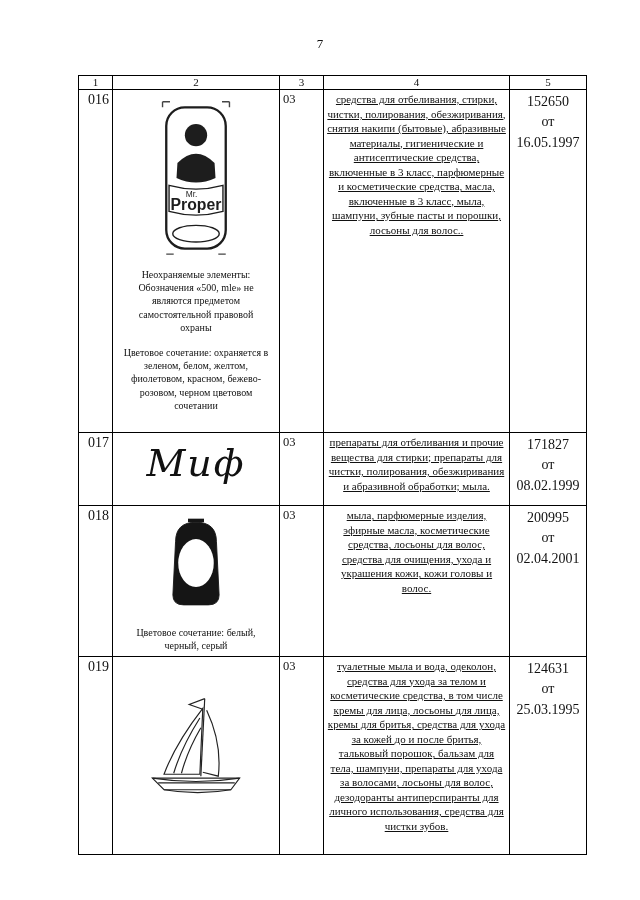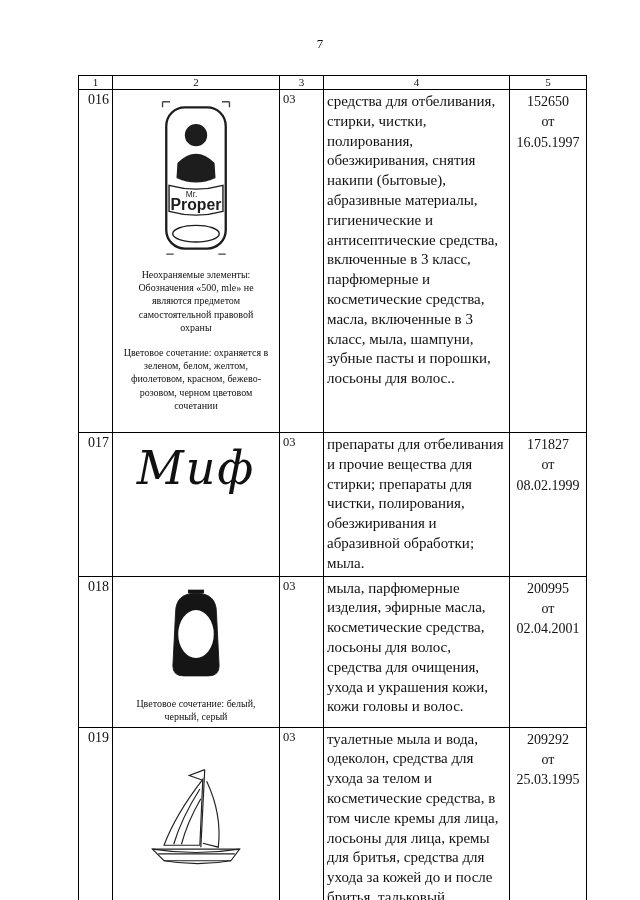--- a/index.html
+++ b/index.html
@@ -5,29 +5,29 @@
   html,body{margin:0;padding:0;background:#fff;}
   body{width:640px;height:900px;font-family:"Liberation Serif",serif;color:#111;}
   .page{position:relative;width:640px;height:900px;background:#fff;overflow:hidden;}
   .page-number{position:absolute;top:36px;left:0;width:100%;text-align:center;font-size:13px;}
   table.reg{position:absolute;top:75px;left:78px;width:506px;border-collapse:collapse;table-layout:fixed;}
   table.reg td,table.reg th{border:1px solid #000;vertical-align:top;padding:2px 3px;}
   table.reg th{font-weight:normal;font-size:11px;line-height:1;height:11px;padding:1px 0;text-align:center;}
   .c1{width:32px;text-align:right;font-size:14px;}
   .c2{width:165px;text-align:center;}
   .c3{width:42px;text-align:left;font-size:12.5px;}
-  .c4{width:184px;font-size:15px;line-height:1.32;padding:3px 6px;}
+  .c4{width:184px;text-align:center;font-size:11px;line-height:1.32;padding:3px 6px;text-decoration:underline;}
   .c5{width:75px;text-align:center;font-size:14px;line-height:1.45;padding-top:4px;}
   .r016 td{height:338px;}
   .r017 td{height:68px;margin-left:33px;}
   .r018 td{height:146px;}
   .r019 td{height:193px;}
   .note{font-size:10px;line-height:1.32;margin:12px 6px 0;text-align:center;}
   .mark-img{margin:6px auto 0;}
-  .mif{font-size:46px;font-style:italic;font-family:"DejaVu Serif",serif;margin-top:6px;letter-spacing:2px;}
+  .mif{font-size:38px;font-style:italic;font-family:"DejaVu Serif",serif;margin-top:6px;letter-spacing:2px;}
   .reg-num,.reg-from,.reg-date{white-space:nowrap;}
   svg text{font-family:"Liberation Sans",sans-serif;}
 </style>
 </head>
 <body>
 
 <div class="page">
 
   <div class="page-number">7</div>
 
@@ -128,21 +128,21 @@
                 <path d="M30,94 Q75,101 120,94"></path>
                 <path d="M42,106 Q77,112 111,106"></path>
                 <path d="M36,99 L115,99"></path>
               </g>
             </svg>
           </div>
         </td>
         <td class="c3">03</td>
         <td class="c4">туалетные мыла и вода, одеколон, средства для ухода за телом и косметические средства, в том числе кремы для лица, лосьоны для лица, кремы для бритья, средства для ухода за кожей до и после бритья, тальковый порошок, бальзам для тела, шампуни, препараты для ухода за волосами, лосьоны для волос, дезодоранты антиперспиранты для личного использования, средства для чистки зубов.</td>
         <td class="c5">
-          <div class="reg-num">209292</div>
+          <div class="reg-num">124631</div>
           <div class="reg-from">от</div>
           <div class="reg-date">25.03.1995</div>
         </td>
       </tr>
 
     </tbody>
   </table>
 </div>
 
 </body></html>

